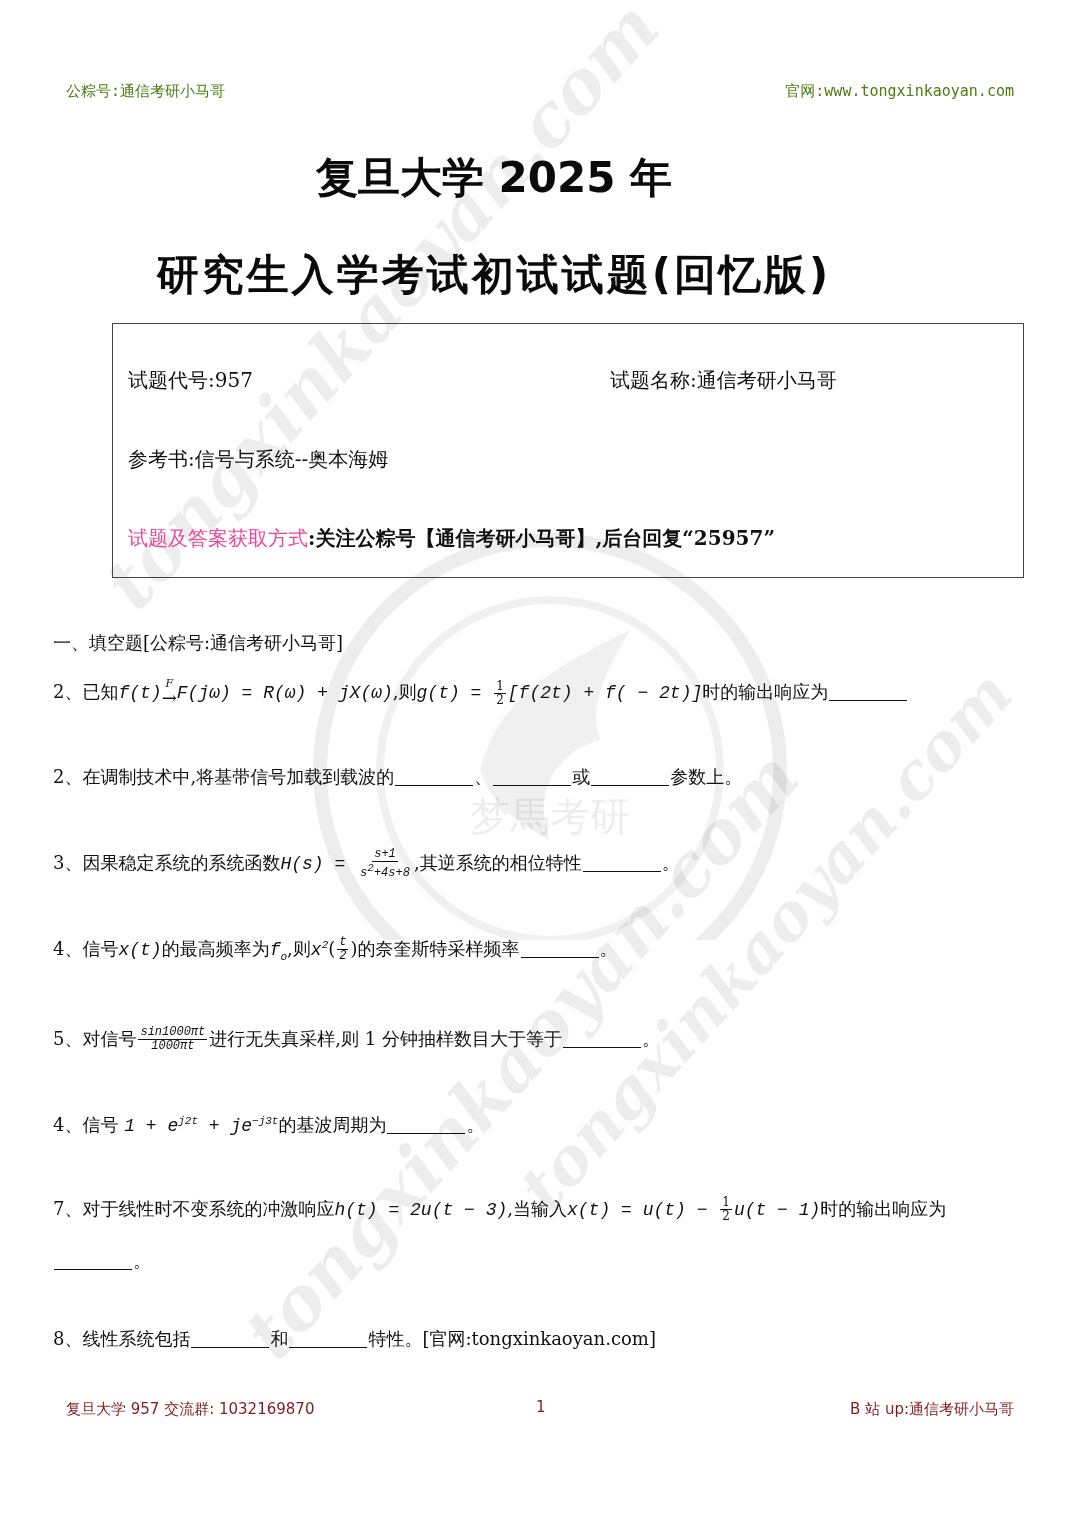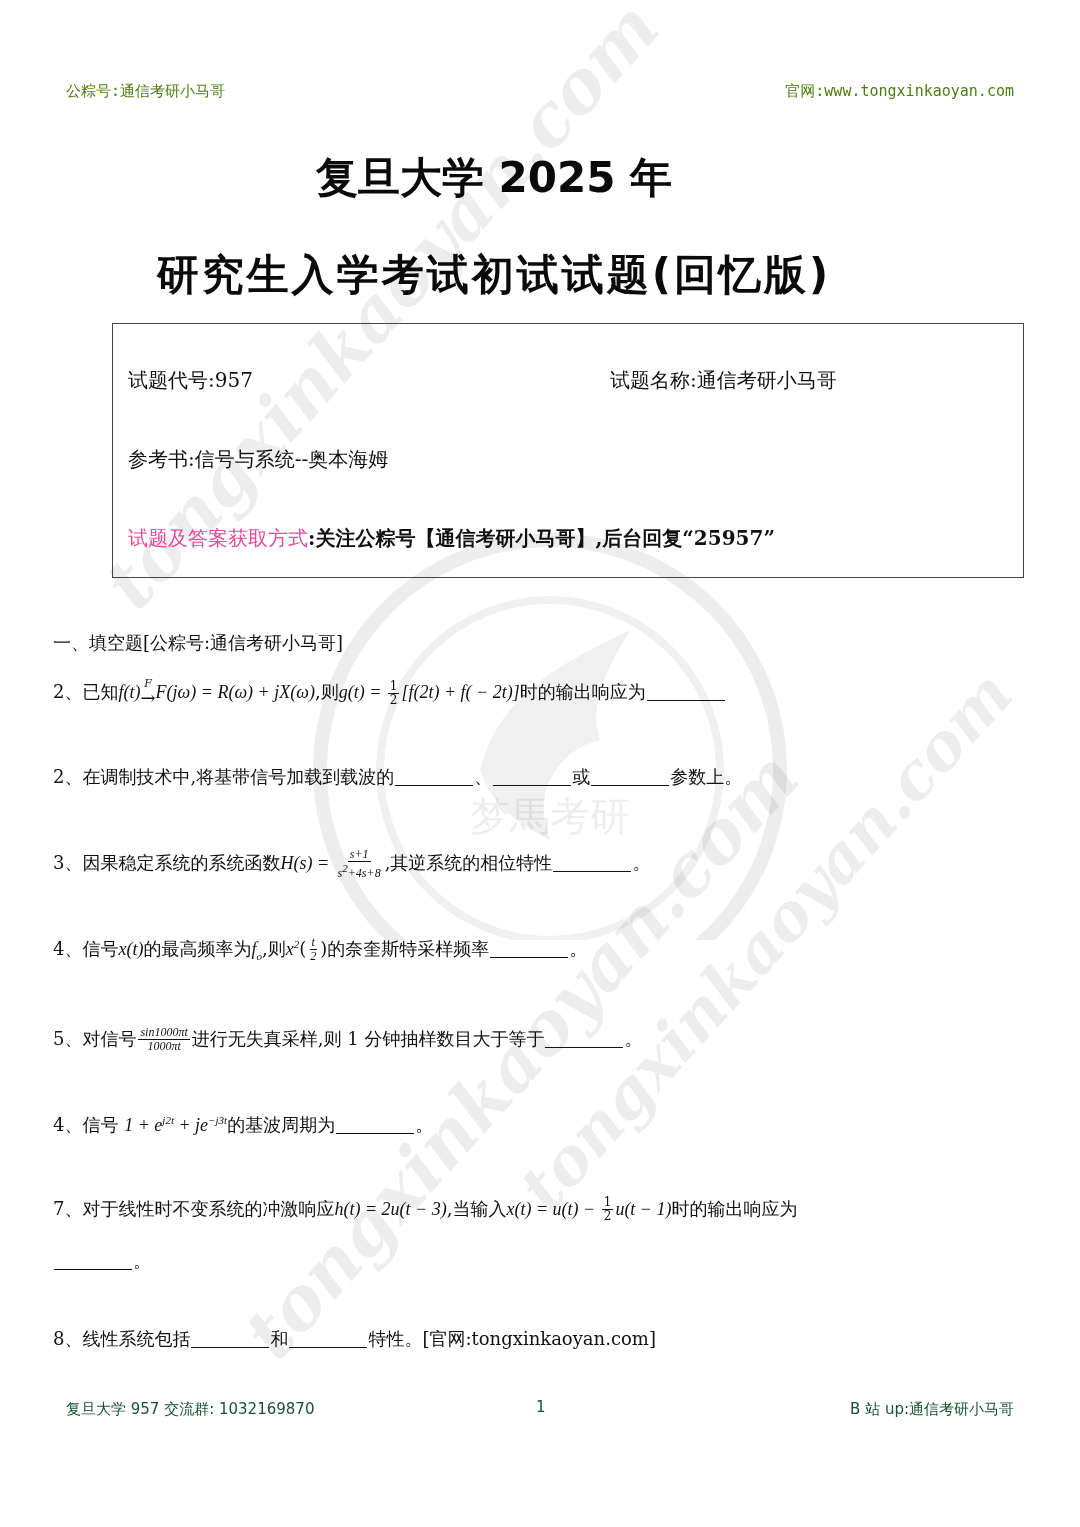--- a/index.html
+++ b/index.html
@@ -14,29 +14,29 @@
   .t2 { top: 247px; font-size: 42px; font-family: "DejaVu Sans", "Liberation Sans", sans-serif; letter-spacing: 3px; }
   .infobox {
     left: 112px; top: 323px; width: 912px; height: 255px;
     border: 1.5px solid #444; box-sizing: border-box;
   }
   .info { font-size: 20px; }
   .u { text-underline-offset: 4px; }
   .red { color: #ec4899; font-weight: normal; }
   .bold { font-weight: bold; }
   .q { left: 53px; font-size: 18px; white-space: nowrap; line-height: 1.2; }
-  .m { font-family: Liberation Serif, serif; font-style: italic; }
+  .m { font-family: Liberation Mono, monospace; font-style: italic; }
   .blank { display: inline-block; width: 78px; border-bottom: 1.4px solid #111; height: 1px; vertical-align: -3px; margin: 0 1px; }
   .frac { display: inline-flex; flex-direction: column; align-items: center; vertical-align: middle; font-size: 12px; line-height: 1.1; margin: 0 2px; }
   .frac .num { border-bottom: 1px solid #111; padding: 0 2px; }
   .frac .den { padding: 0 2px; }
   sup { font-size: 11px; }
   .over { display: inline-flex; flex-direction: column; align-items: center; vertical-align: bottom; line-height: 1; }
   .over .lbl { font-size: 11px; font-style: italic; }
-  .ftr { top: 1400px; font-size: 15px; font-family: "DejaVu Sans", "Liberation Sans", sans-serif; color: #14532d; }
+  .ftr { top: 1400px; font-size: 15px; font-family: "DejaVu Sans", "Liberation Sans", sans-serif; color: #7f1d1d; }
   .wm {
     font-family: "DejaVu Serif", "Liberation Serif", serif; font-style: italic; font-weight: bold;
     color: rgba(0,0,0,0.07); font-size: 72px; white-space: nowrap; transform-origin: left bottom;
   }
   .seal { left: 300px; top: 520px; width: 500px; height: 420px; }
 </style>
 </head>
 <body>
 
 <div class="abs wm" style="left:150px; top:540px; transform: rotate(-48deg);">tongxinkaoyan.com</div>

